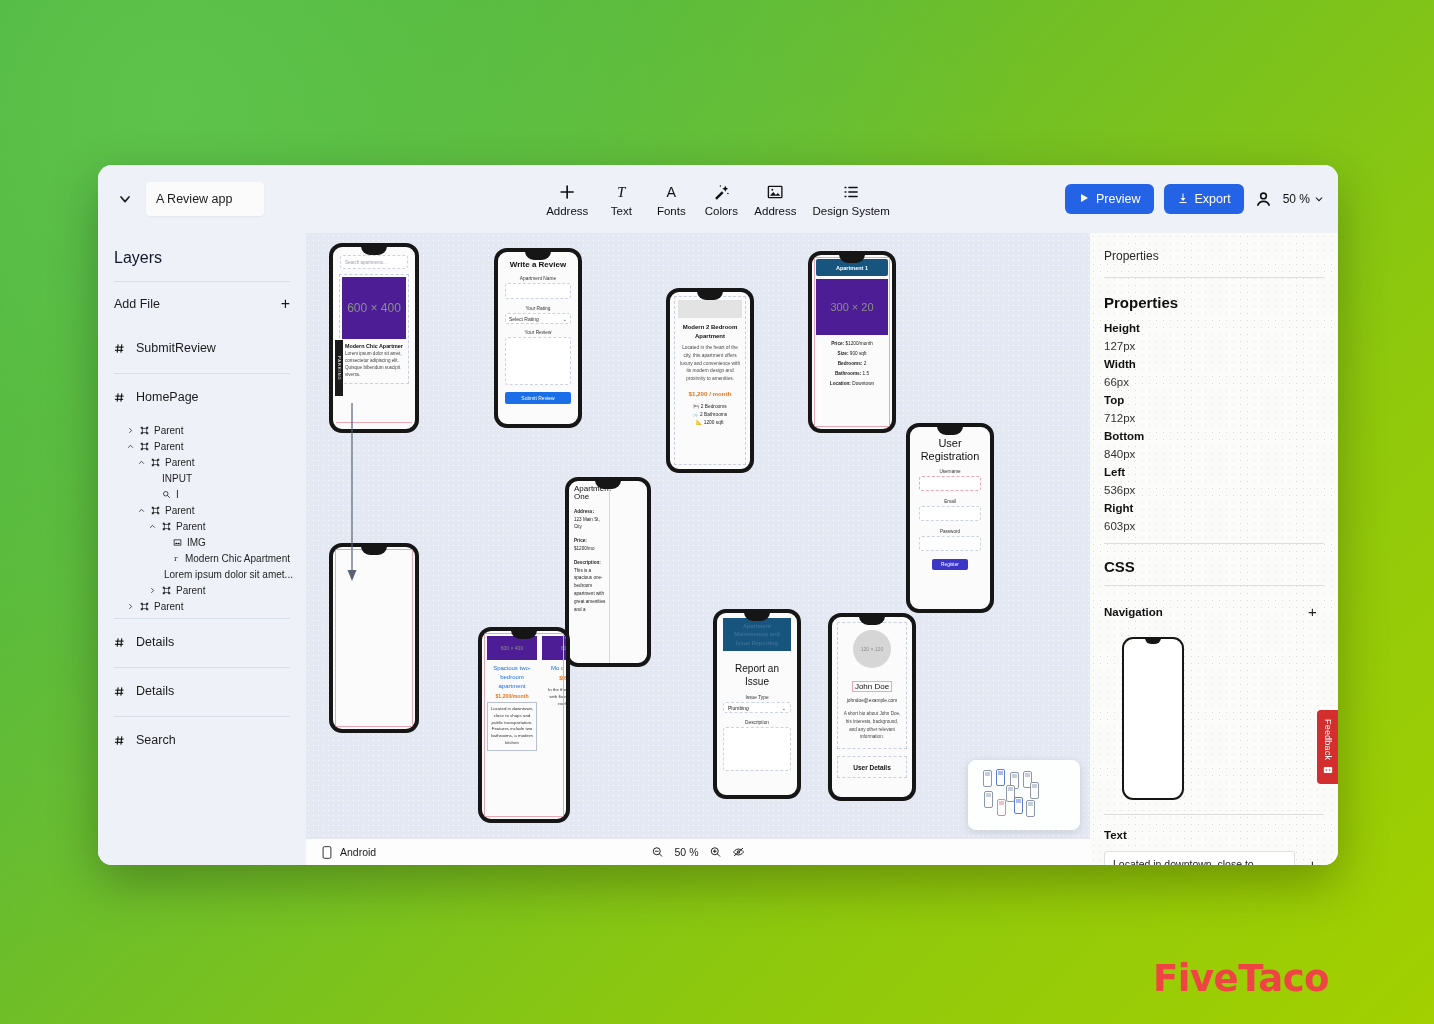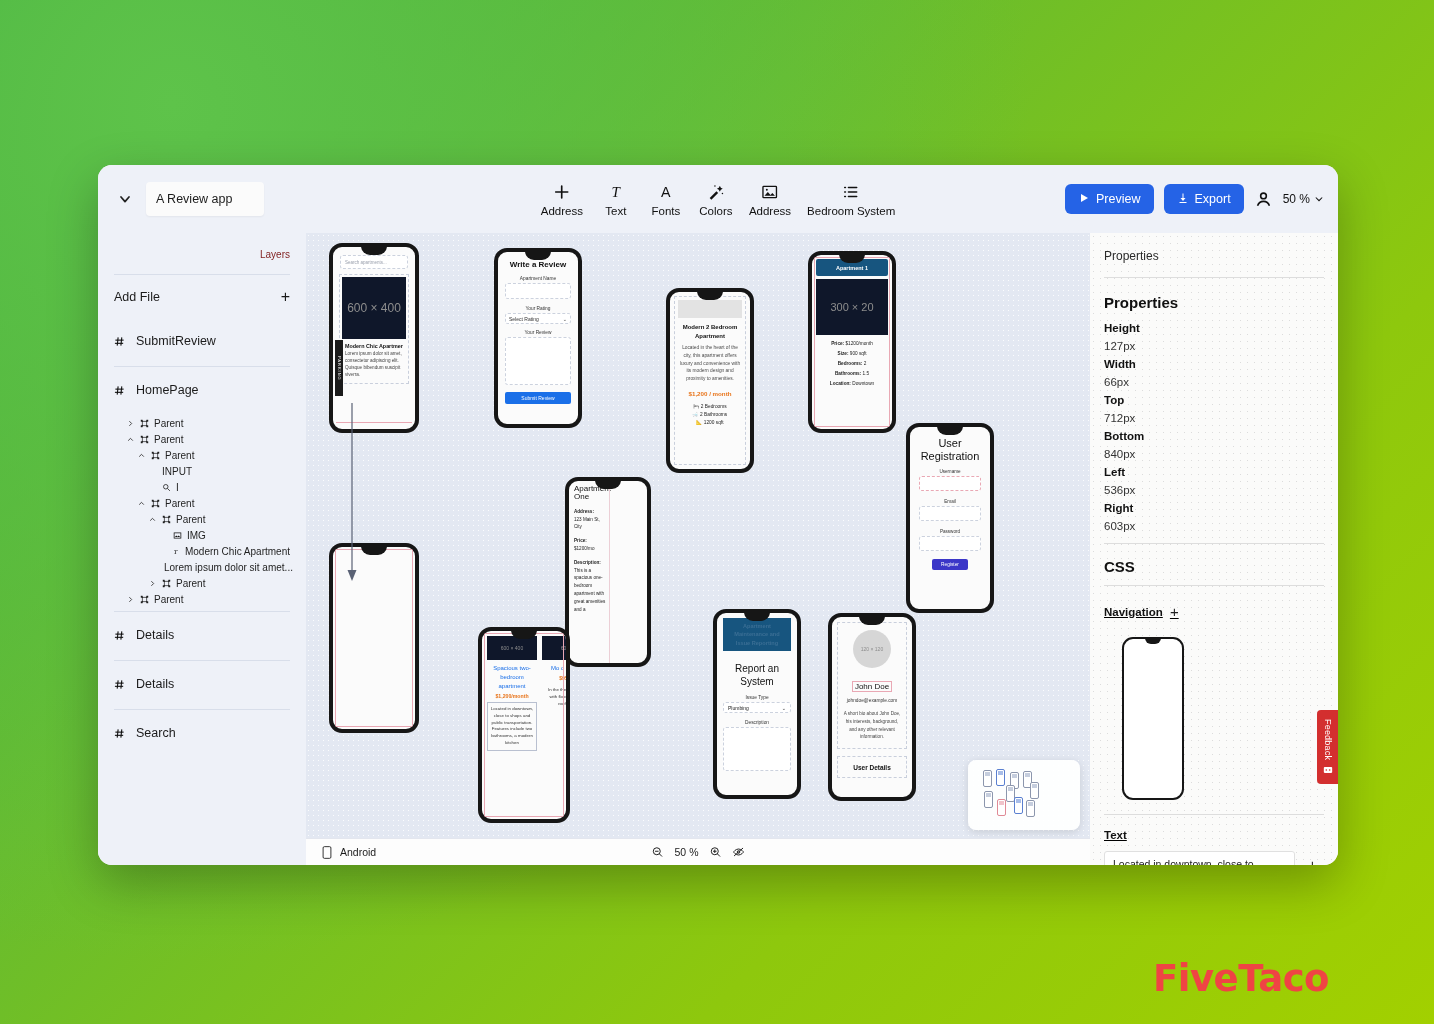--- a/index.html
+++ b/index.html
@@ -108,23 +108,22 @@
   
   .sidebar {
     width: 208px;
     background: #eef1f8;
     padding: 0 16px;
     overflow: hidden;
     flex: 0 0 208px;
     position: relative;
   }
   .sb-head {
-    font-size: 10px; color: #7f1d1d;
+    font-size: 16px; color: #0f172a;
     padding: 16px 0 14px 0;
-    text-align: right;
   }
   .sb-rule { height: 1px; background: #d8deea; }
   .sb-addfile {
     display: flex; align-items: center; justify-content: space-between;
     padding: 14px 0 13px 0;
     font-size: 12.5px; color: #1b1b1b;
   }
   .sb-plus { font-size: 16px; color: #1b1b1b; line-height: 1; cursor: pointer; }
   .sb-file {
     display: flex; align-items: center; gap: 11px;
@@ -192,21 +191,21 @@
     width: 26px; height: 9px;
     background: #161616;
     border-radius: 0 0 9px 9px;
     z-index: 4;
   }
   .screen { position: absolute; inset: 0; padding: 4px; overflow: hidden; }
   .sel-out { position: absolute; inset: 2px; border: 1px solid #e9a8b4; pointer-events: none; }
 
   .dashbox { border: 1px dashed #c9cfdc; }
   .ph-img {
-    background: #0f172a;
+    background: #4c1d95;
     display: flex; align-items: center; justify-content: center;
     color: #8d8d8d;
   }
 
   .mini-input {
     border: 1px dashed #ccd2de;
     background: #fff;
     border-radius: 3px;
   }
   .blu-btn { background: #1a6fe8; color: #fff; display:flex; align-items:center; justify-content:center; }
@@ -222,23 +221,22 @@
     background-image: radial-gradient(circle, rgba(150,150,150,.30) 0.7px, transparent 0.8px);
     background-size: 7px 7px;
   }
   .rp-head { font-size: 12px; color: #2a2a2a; padding: 16px 0 14px 0; }
   .rp-rule { height: 1px; background: #ddd; }
   .rp-title { font-size: 15px; font-weight: bold; color: #111; padding: 16px 0 8px 0; }
   .rp-k { font-size: 11.5px; font-weight: bold; color: #111; line-height: 18px; }
   .rp-v { font-size: 11.5px; color: #333; line-height: 18px; }
   .rp-sec { font-size: 15px; font-weight: bold; color: #111; padding: 14px 0 10px 0; }
   .rp-sub {
-    display: flex; align-items: center; justify-content: flex-start;
+    display: flex; align-items: center; justify-content: space-between;
     padding: 14px 0 10px 0;
-    text-decoration: underline;
   }
   .rp-sub-t { font-size: 11.5px; font-weight: bold; color: #111; }
   .rp-addsq {
     width: 23px; height: 23px;
     display: flex; align-items: center; justify-content: center;
     font-size: 15px; color: #222; cursor: pointer;
   }
   .nav-phone {
     width: 62px; height: 163px;
     border: 2.5px solid #161616;
@@ -376,21 +374,21 @@
         <span class="tool-ico">
           <svg viewBox="0 0 24 24" fill="none" stroke="currentColor" stroke-width="2" stroke-linecap="round">
               <line x1="9" y1="6" x2="20" y2="6"></line>
               <line x1="9" y1="12" x2="20" y2="12"></line>
               <line x1="9" y1="18" x2="20" y2="18"></line>
               <line x1="4" y1="6" x2="5" y2="6"></line>
               <line x1="4" y1="12" x2="5" y2="12"></line>
               <line x1="4" y1="18" x2="5" y2="18"></line>
             </svg>
         </span>
-        <span class="tool-lbl">Bedroom System</span>
+        <span class="tool-lbl">Design System</span>
       </div>
     </div>
 
     <div class="topbar-right">
       <button class="btn-blue">
         <span><svg viewBox="0 0 24 24">
               <polygon points="6,4 20,12 6,20"></polygon>
             </svg></span>
         <span>Preview</span>
       </button>
@@ -796,21 +794,21 @@
           </div>
           <div class="sel-out"></div>
         </div>
 
         <div class="phone" style="left:407px; top:376px; width:88px; height:190px;">
           <div class="notch"></div>
           <div class="screen" style="padding:5px 6px;">
             <div style="background:#17557f; color:#3a6e94; height:33px; display:flex; align-items:center; justify-content:center; text-align:center; font-size:5.6px; font-weight:bold; padding:0 6px; line-height:1.5;">
                 <span>Apartment Maintenance and Issue Reporting</span>
               </div>
-            <div style="font-size:10px; text-align:center; color:#111; margin-top:12px; line-height:1.25;">Report an System</div>
+            <div style="font-size:10px; text-align:center; color:#111; margin-top:12px; line-height:1.25;">Report an Issue</div>
             <div style="font-size:4.8px; text-align:center; color:#333; margin-top:7px;">Issue Type</div>
             <div class="mini-input" style="height:11px; margin-top:2px; display:flex; align-items:center; justify-content:space-between; padding:0 4px; font-size:5px; color:#222;">
               <span>Plumbing</span>
               <span style="font-size:5px;">⌄</span>
             </div>
             <div style="font-size:4.8px; text-align:center; color:#333; margin-top:7px;">Description</div>
             <div class="mini-input" style="height:44px; margin-top:2px;"></div>
           </div>
         </div>
 

